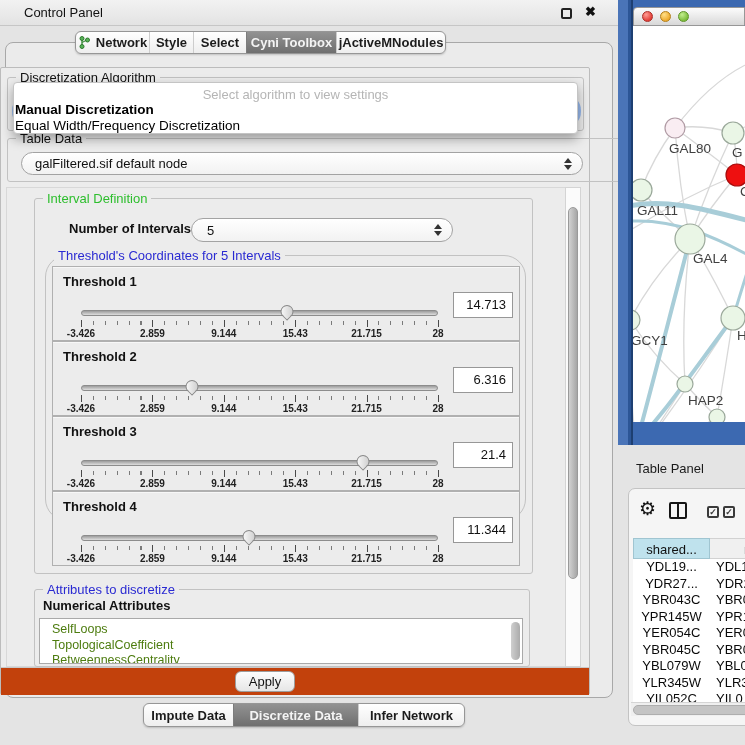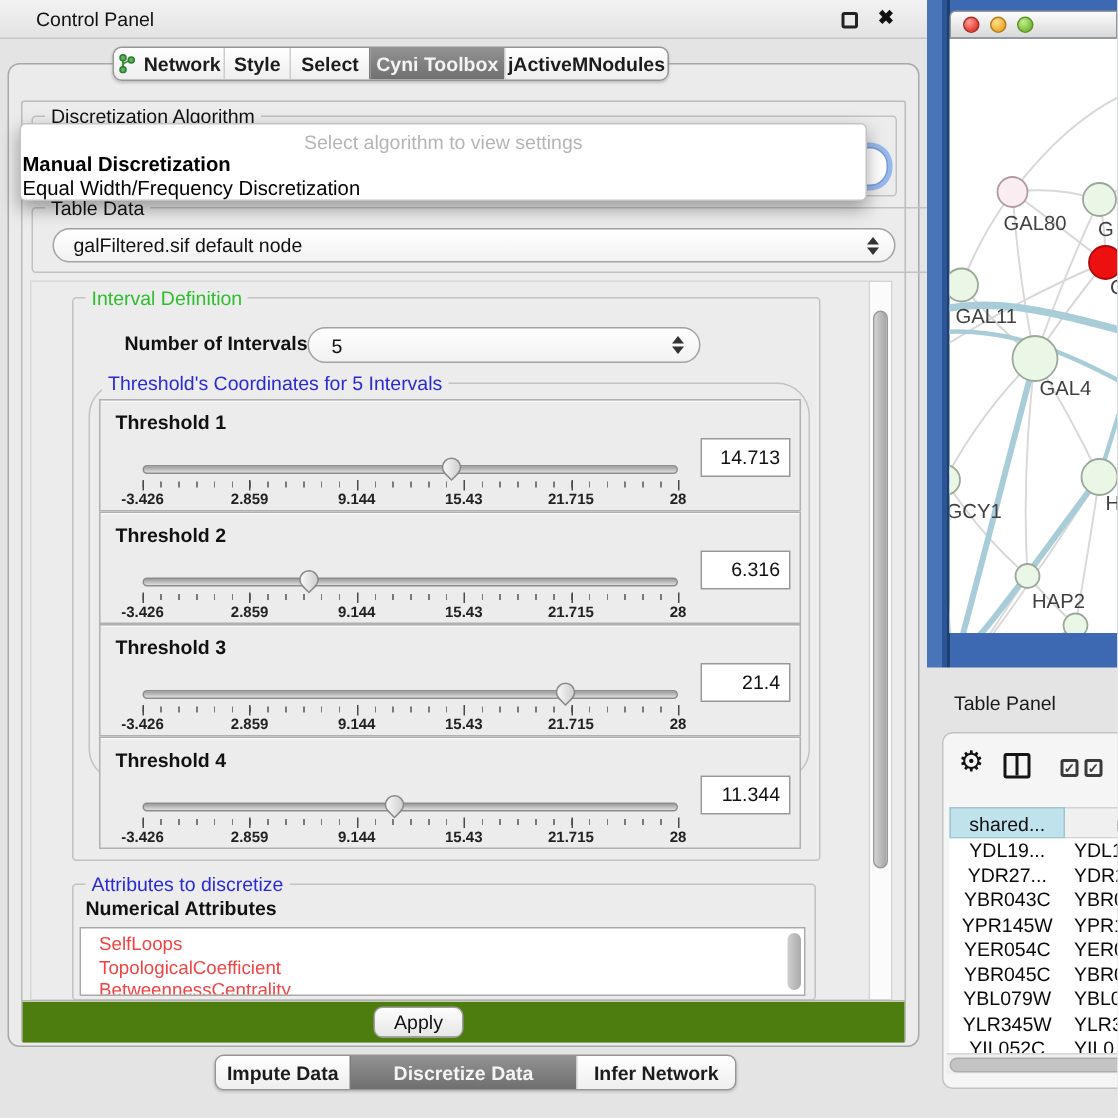--- a/index.html
+++ b/index.html
@@ -18,21 +18,21 @@
     background:linear-gradient(#ffffff,#eeeeee); box-shadow:0 1px 2px rgba(0,0,0,.18); overflow:hidden; z-index:6;justify-content:space-between; }
   .seg { display:flex; align-items:center; justify-content:center; font-size:13px; font-weight:600; color:#1c1c1c;
     border-left:1px solid #cdcdcd; height:100%; }
   .seg:first-child { border-left:none; }
   .seg.sel { background:linear-gradient(#929292,#6f6f6f); color:#f4f4f4; border-left-color:#7c7c7c; }
   .seg svg { margin-right:5px; }
 
   
   .outer-pane { position:absolute; left:5px; top:42px; width:608px; height:656px;
     background:#ebebeb; border:1px solid #a8a8a8; border-radius:8px; }
-  .inner-panel { position:absolute; left:14px; top:67px; width:590px; height:628px;
+  .inner-panel { position:absolute; left:0; top:67px; width:590px; height:628px;
     background:#ececec; border:1px solid #bcbcbc; border-radius:2px; }
 
   .group { position:absolute; border:1px solid #c2c2c2; border-radius:3px; }
   .gtitle { position:absolute; top:-8px; left:8px; background:#ececec; padding:0 4px; font-size:13px; color:#111; white-space:nowrap; }
   .gtitle.green { color:#2dbe2d; }
   .gtitle.blue { color:#2a2ad2; }
 
   
   .combo { position:absolute; background:linear-gradient(#ffffff,#f2f2f2); border:1px solid #a3a3a3;
     border-radius:12px; font-size:13px; color:#111; }
@@ -66,25 +66,25 @@
   .majors i:nth-child(4){left:60%;} .majors i:nth-child(5){left:80%;} .majors i:nth-child(6){left:100%;}
   .tlabels span { position:absolute; top:25px; transform:translateX(-50%); font-size:10px; font-weight:bold; color:#222; white-space:nowrap; }
   .tlabels span:nth-child(1){left:0%;} .tlabels span:nth-child(2){left:20%;} .tlabels span:nth-child(3){left:40%;}
   .tlabels span:nth-child(4){left:60%;text-align:right;} .tlabels span:nth-child(5){left:80%;} .tlabels span:nth-child(6){left:100%;}
   .vbox { position:absolute; left:400px; top:25px; width:60px; height:26px; background:#fff; border:1px solid #979797;
     font-size:13px; line-height:24px; text-align:right; padding-right:6px; color:#111; }
 
   
   .attrlist { position:absolute; left:4px; top:28px; width:484px; height:46px; background:#fff;
     border:1px solid #a9a9a9; overflow:hidden; }
-  .attrlist .item { padding-left:12px; font-size:12.5px; line-height:15.5px; color:#ef4444; white-space:nowrap; }
+  .attrlist .item { padding-left:12px; font-size:12.5px; line-height:15.5px; color:#4d7c0f; white-space:nowrap; }
   .lscroll { position:absolute; right:2px; top:3px; width:9px; height:38px; border-radius:5px;
     background:linear-gradient(90deg,#cfcfcf,#ababab); }
 
-  .apply-strip { position:absolute; left:0; top:599px; width:588px; height:28px; background:#4d7c0f; border-top:1px solid #c9c9c9; }
+  .apply-strip { position:absolute; left:0; top:599px; width:588px; height:28px; background:#c2410c; border-top:1px solid #c9c9c9; }
   .apply-btn { position:absolute; left:234px; top:3px; width:60px; height:21px; border:1px solid #9d9d9d; border-radius:6px;
     background:linear-gradient(#fdfdfd,#e6e6e6); font-size:13px; color:#111; text-align:center; line-height:19px; }
 
   
   .popup { position:absolute; left:13px; top:82px; width:565px; height:52px; background:#fff; border:1px solid #c4c4c4;
     border-radius:4px; box-shadow:0 5px 12px rgba(0,0,0,.35); z-index:50; }
   .popup .prompt { position:absolute; left:0; top:4px; width:100%; text-align:center; font-size:13px; color:#b5b5b5; }
   .popup .opt { position:absolute; left:1px; font-size:13.5px; color:#000; white-space:nowrap; }
   .popup .opt.b { font-weight:bold; top:19px; }
   .popup .opt.n { top:35px; }
@@ -316,21 +316,21 @@
 
     <div class="apply-strip">
       <div class="apply-btn">Apply</div>
     </div>
   </div>
 
   <div class="segbar" style="left:143px; top:703px; height:24px;">
     <div class="seg" style="width:89px;">
         <span>Impute Data</span>
       </div>
-    <div class="seg sel" style="width:151px;">
+    <div class="seg sel" style="width:125px;">
         <span>Discretize Data</span>
       </div>
     <div class="seg" style="width:106px;">
         <span>Infer Network</span>
       </div>
   </div>
 
   <div class="popup">
     <div class="prompt">Select algorithm to view settings</div>
     <div class="opt b">Manual Discretization</div>

